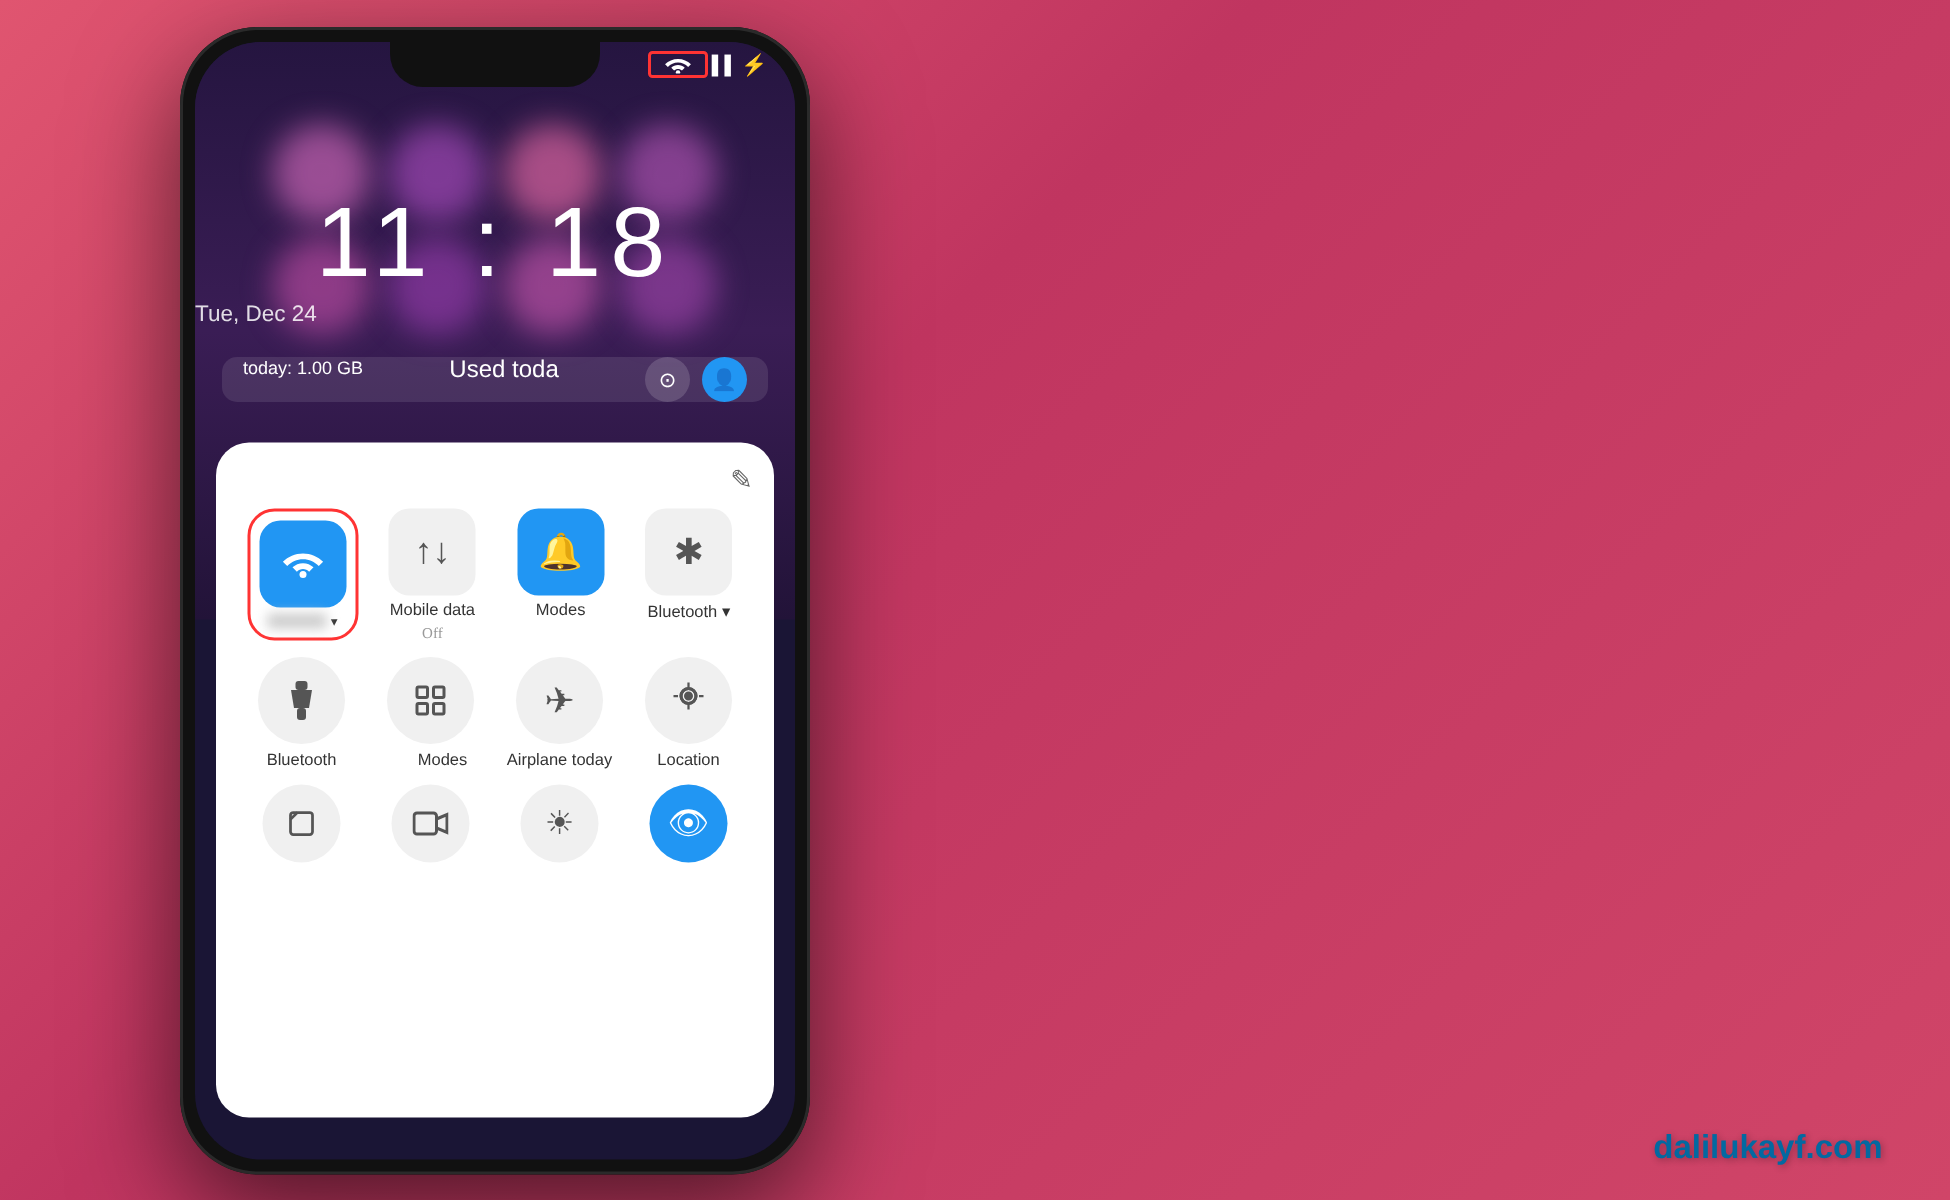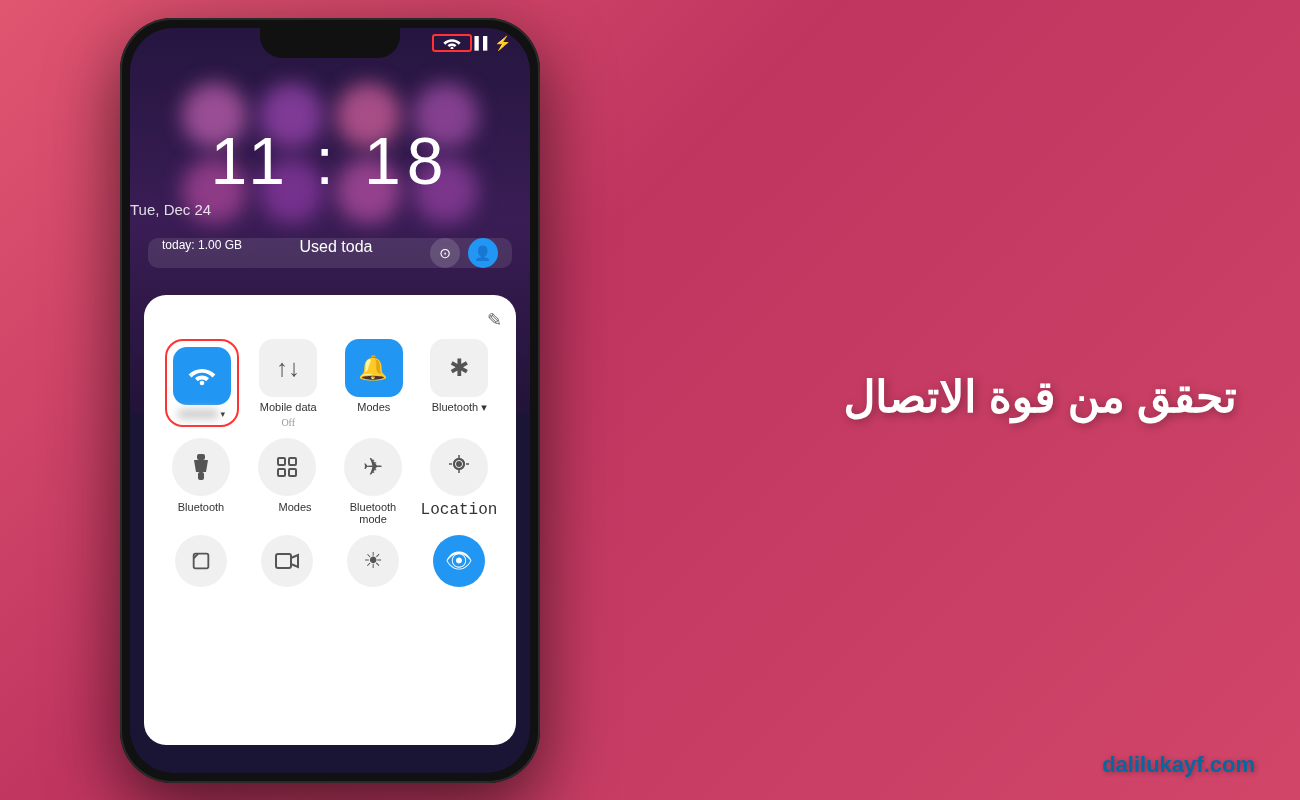--- a/index.html
+++ b/index.html
@@ -11,21 +11,20 @@
       font-family: 'Segoe UI', Arial, sans-serif;
       position: relative;
     }
   </style>
 </head>
 <body>
 
 <div style="position:absolute;inset:0;background:linear-gradient(135deg,#e05570 0%,#c03560 40%,#d04568 100%);"></div>
 
 <div style="position:absolute;right:50px;top:50%;transform:translateY(-55%);color:white;font-size:44px;font-weight:bold;direction:rtl;text-align:center;line-height:1.5;text-shadow:2px 2px 10px rgba(0,0,0,0.3);width:420px;">
-  <div>تحقق من قوة الاتصال</div>
 </div>
 
 <div style="position:absolute;bottom:22px;right:45px;color:#0369a1;font-size:22px;font-weight:bold;text-shadow:1px 1px 5px rgba(0,0,0,0.3);">dalilukayf.com</div>
 
 <div style="position:absolute;left:120px;top:18px;width:420px;height:765px;">
 
   <div style="width:100%;height:100%;background:#111;border-radius:52px;position:relative;box-shadow:0 25px 70px rgba(0,0,0,0.6),inset 0 0 0 2px #2a2a2a;overflow:hidden;">
 
     <div style="position:absolute;top:10px;left:10px;right:10px;bottom:10px;background:#1a1535;border-radius:44px;overflow:hidden;">
 
@@ -133,34 +132,34 @@
                 <rect x="14" y="3" width="7" height="7" rx="1"></rect>
                 <rect x="3" y="14" width="7" height="7" rx="1"></rect>
                 <rect x="14" y="14" width="7" height="7" rx="1"></rect>
               </svg>
             </div>
             <div style="font-size:11px;color:#333;text-align:center;margin-left:16px;">Modes</div>
           </div>
 
           <div style="display:flex;flex-direction:column;align-items:center;gap:5px;width:72px;">
             <div style="width:58px;height:58px;border-radius:50%;background:#f0f0f0;display:flex;align-items:center;justify-content:center;color:#555;font-size:24px;">✈</div>
-            <div style="font-size:11px;color:#333;text-align:center;">Bluetooth mode</div>
+            <div style="font-size:11px;color:#333;text-align:center;">Airplane today</div>
           </div>
 
           <div style="display:flex;flex-direction:column;align-items:center;gap:5px;width:72px;">
             <div style="width:58px;height:58px;border-radius:50%;background:#f0f0f0;display:flex;align-items:center;justify-content:center;color:#555;font-size:22px;">
               <svg width="22" height="26" viewBox="0 0 22 26" fill="none" stroke="#555" stroke-width="2">
                 <circle cx="11" cy="10" r="5"></circle>
                 <path d="M11 15 C11 15 3 21 3 21" stroke="none"></path>
                 <ellipse cx="11" cy="10" rx="5" ry="5"></ellipse>
                 <path d="M11 1 L11 4 M11 16 L11 19 M1 10 L4 10 M18 10 L21 10" stroke="#555" stroke-width="1.5"></path>
                 <circle cx="11" cy="10" r="2" fill="#555"></circle>
               </svg>
             </div>
-            <div style="font-size:16px;color:#333;text-align:center;font-family:Liberation Mono, monospace;">Location</div>
+            <div style="font-size:11px;color:#333;text-align:center;">Location</div>
           </div>
 
         </div>
 
         <div style="display:flex;justify-content:space-around;margin-top:4px;align-items:center;">
 
           <div style="display:flex;flex-direction:column;align-items:center;gap:5px;width:72px;">
             <div style="width:52px;height:52px;border-radius:50%;background:#f0f0f0;display:flex;align-items:center;justify-content:center;color:#555;font-size:20px;">
               <svg width="22" height="22" viewBox="0 0 24 24" fill="none" stroke="#555" stroke-width="2">
                 <rect x="4" y="4" width="16" height="16" rx="2"></rect>

